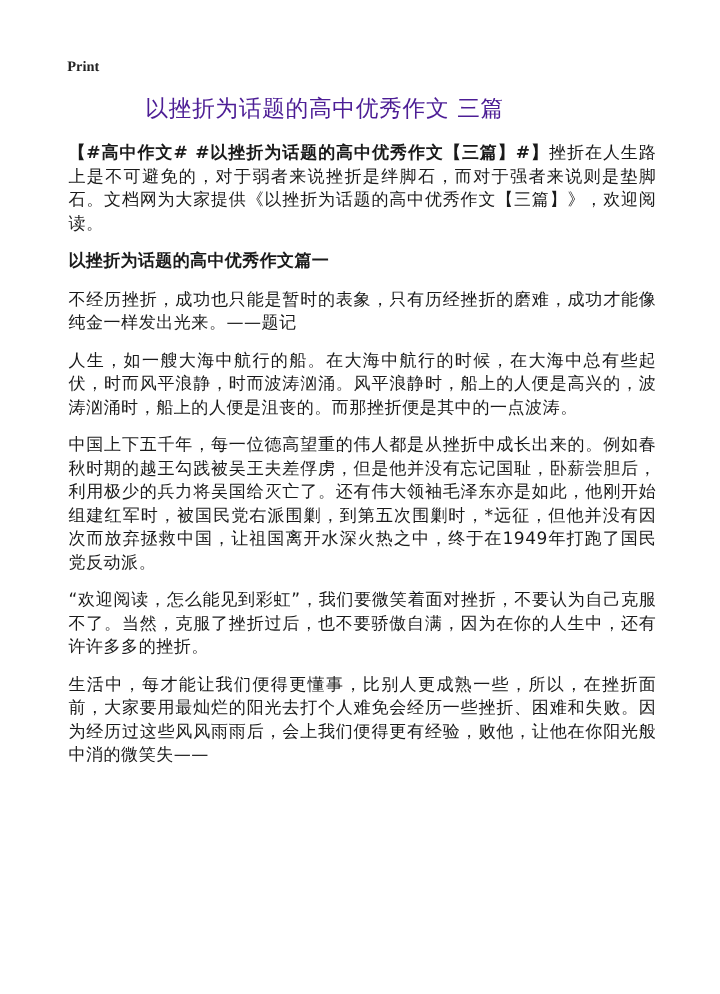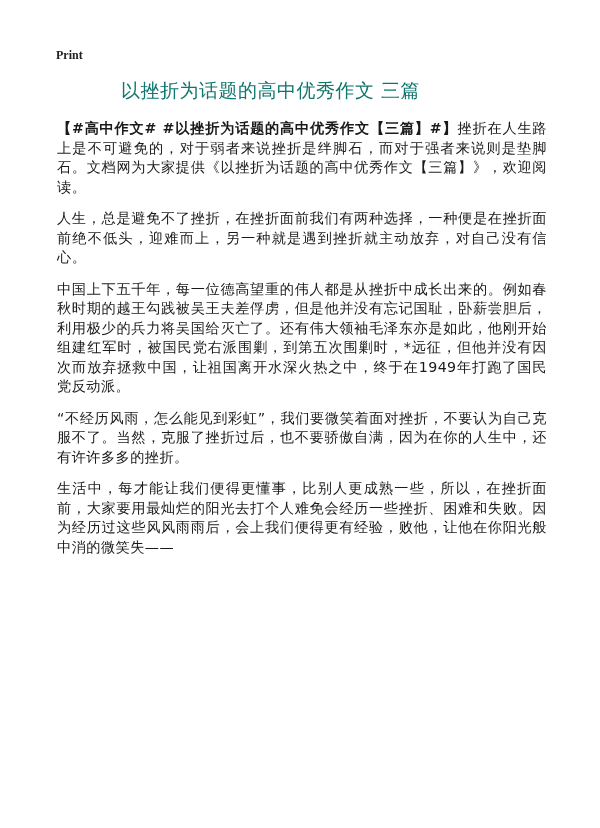--- a/index.html
+++ b/index.html
@@ -9,21 +9,21 @@
     color: #1a1a1a;
   }
   .print-label {
     position: absolute; left: 56px; top: 48px;
     font-family: "Liberation Serif", "DejaVu Serif", serif;
     font-size: 12px; color: #222; font-weight: bold;
   }
   .doc-title {
     position: absolute; left: 0; width: 541px; top: 78px;
     text-align: center; font-size: 19px; font-weight: normal; margin: 0;
-    letter-spacing: 0.5px; color: #0f766e;
+    letter-spacing: 0.5px; color: #4c1d95;
   }
   .content {
     position: absolute; left: 57px; top: 119px; width: 490px;
     font-size: 14.2px; line-height: 19.5px; letter-spacing: 0.45px;
   }
   .content p { margin: 0 0 12px 0; text-align: justify; }
   .content h2 {
     font-size: 14.2px; font-weight: bold; margin: 0 0 12px 0; line-height: 19.5px;
     letter-spacing: 0.3px;
   }
@@ -32,18 +32,20 @@
 </style>
 </head>
 <body>
 
 <div class="print-label">Print</div>
 <h1 class="doc-title">以挫折为话题的高中优秀作文 三篇</h1>
 
 <div class="content">
   <p id="intro"><span class="bold">【#高中作文# #以挫折为话题的高中优秀作文【三篇】#】</span><span>挫折在人生路上是不可避免的，对于弱者来说挫折是绊脚石，而对于强者来说则是垫脚石。文档网为大家提供《以挫折为话题的高中优秀作文【三篇】》，欢迎阅读。</span></p>
 
-  <p>人生，总是避免不了挫折，在挫折面前我们有两种选择，一种便是在挫折面前绝不低头，迎难而上，另一种就是遇到挫折就主动放弃，对自己没有信心。</p>
+  <h2>以挫折为话题的高中优秀作文篇一</h2>
+  <p>不经历挫折，成功也只能是暂时的表象，只有历经挫折的磨难，成功才能像纯金一样发出光来。——题记</p>
+  <p>人生，如一艘大海中航行的船。在大海中航行的时候，在大海中总有些起伏，时而风平浪静，时而波涛汹涌。风平浪静时，船上的人便是高兴的，波涛汹涌时，船上的人便是沮丧的。而那挫折便是其中的一点波涛。</p>
   <p>中国上下五千年，每一位德高望重的伟人都是从挫折中成长出来的。例如春秋时期的越王勾践被吴王夫差俘虏，但是他并没有忘记国耻，卧薪尝胆后，利用极少的兵力将吴国给灭亡了。还有伟大领袖毛泽东亦是如此，他刚开始组建红军时，被国民党右派围剿，到第五次围剿时，*远征，但他并没有因次而放弃拯救中国，让祖国离开水深火热之中，终于在1949年打跑了国民党反动派。</p>
-  <p>“不经历风雨，怎么能见到彩虹”，我们要微笑着面对挫折，不要认为自己克服不了。当然，克服了挫折过后，也不要骄傲自满，因为在你的人生中，还有许许多多的挫折。</p>
+  <p>“欢迎阅读，怎么能见到彩虹”，我们要微笑着面对挫折，不要认为自己克服不了。当然，克服了挫折过后，也不要骄傲自满，因为在你的人生中，还有许许多多的挫折。</p>
 
   <p>生活中，每才能让我们便得更懂事，比别人更成熟一些，所以，在挫折面前，大家要用最灿烂的阳光去打个人难免会经历一些挫折、困难和失败。因为经历过这些风风雨雨后，会上我们便得更有经验，败他，让他在你阳光般中消的微笑失——</p>
 </div>
 
 </body></html>

